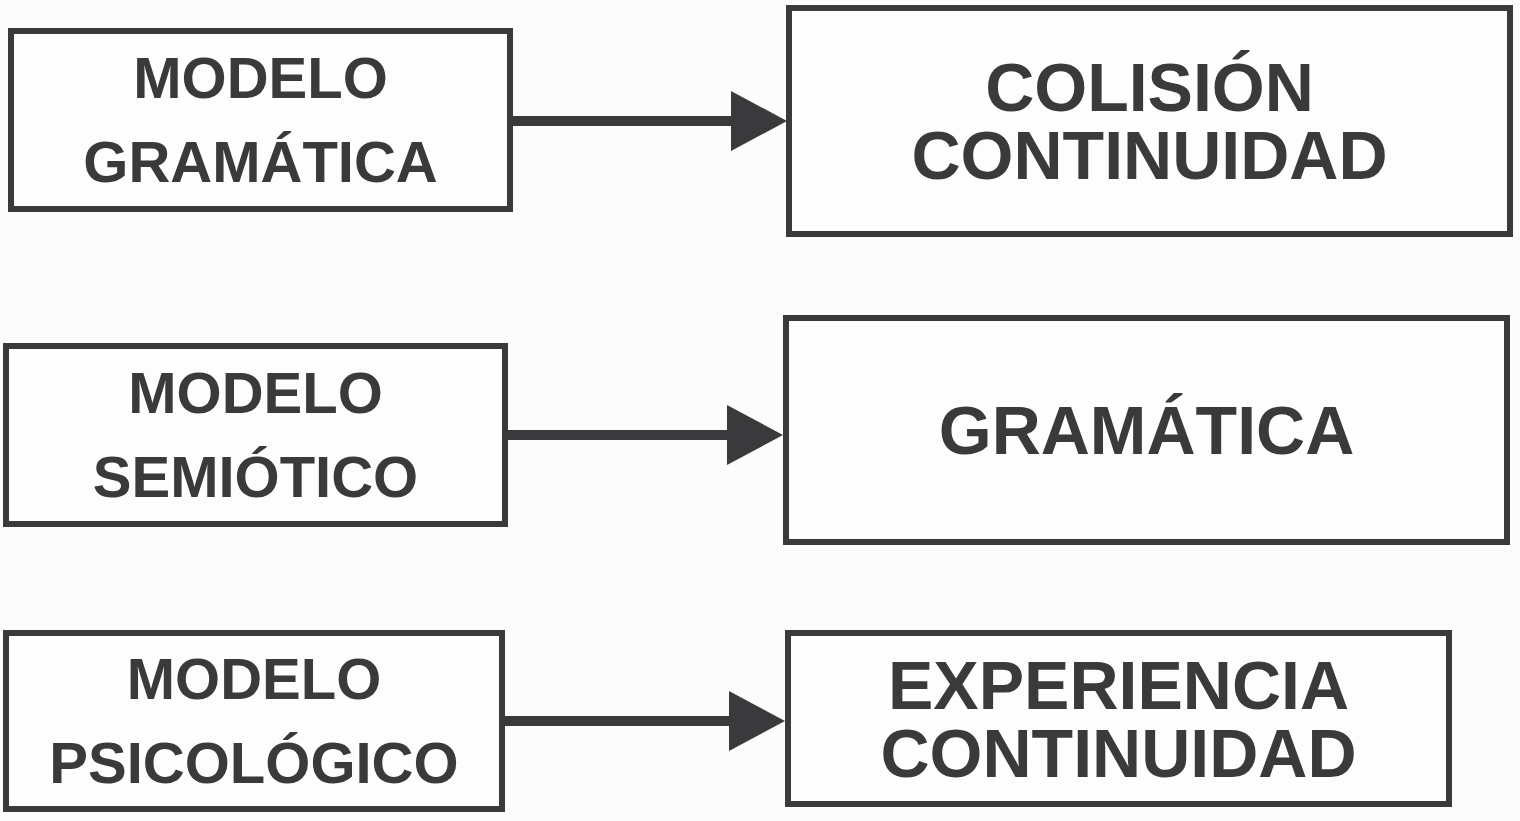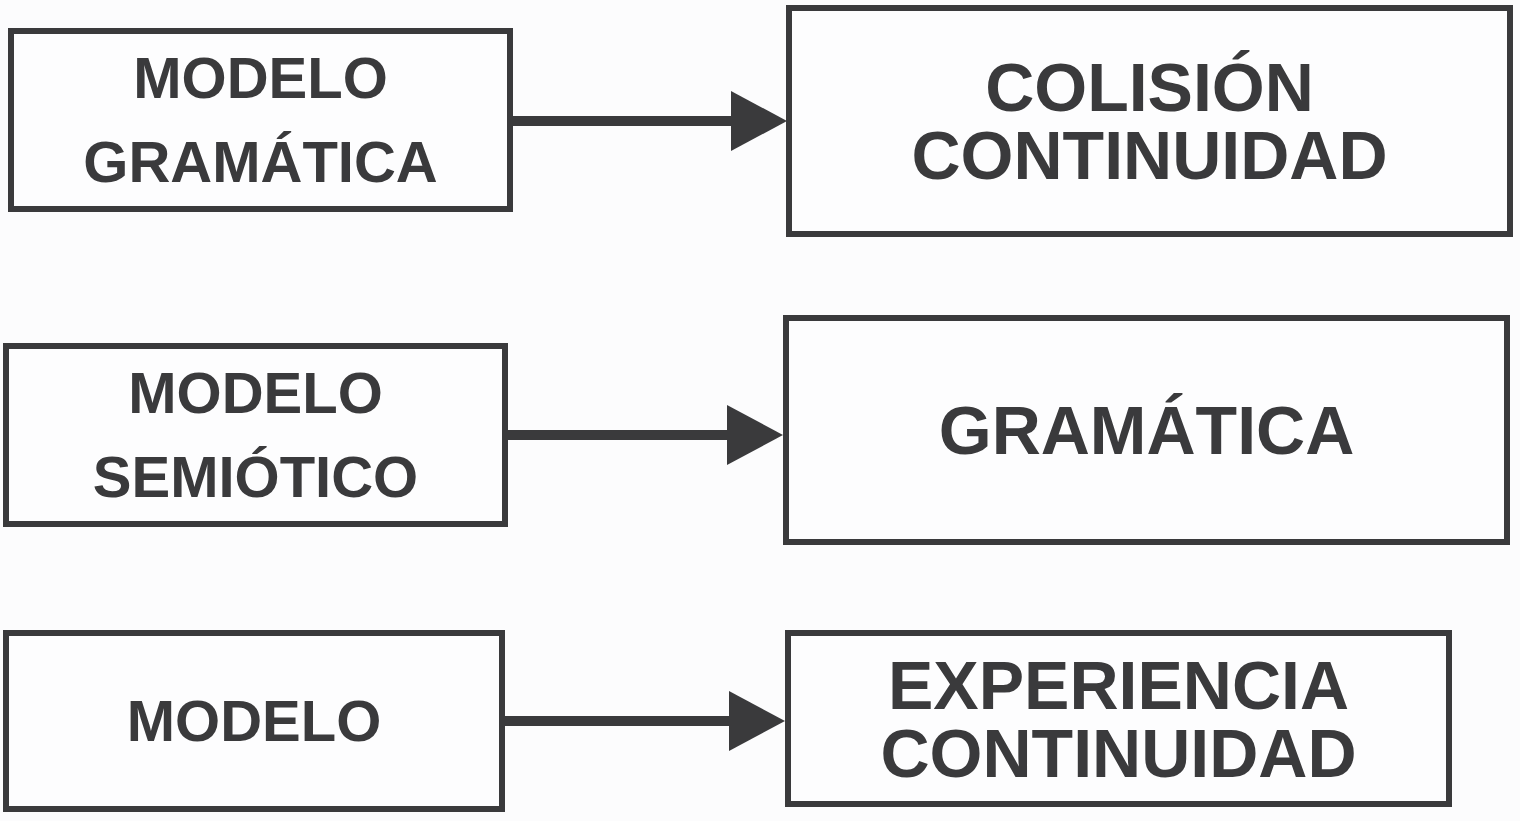--- a/index.html
+++ b/index.html
@@ -88,20 +88,21 @@
     <span class="line">SEMIÓTICO</span>
   </div>
   <div class="arrow-line arrow-line-2"></div>
   <div class="arrow-head arrow-head-2"></div>
   <div class="box box-right box-gramatica">
     <span class="line">GRAMÁTICA</span>
   </div>
 
   <div class="box box-left box-psicologico">
     <span class="line">MODELO</span>
+    <span class="line">PSICOLÓGICO</span>
   </div>
   <div class="arrow-line arrow-line-3"></div>
   <div class="arrow-head arrow-head-3"></div>
   <div class="box box-right box-experiencia">
     <span class="line">EXPERIENCIA</span>
     <span class="line">CONTINUIDAD</span>
   </div>
 
 </div>
 

